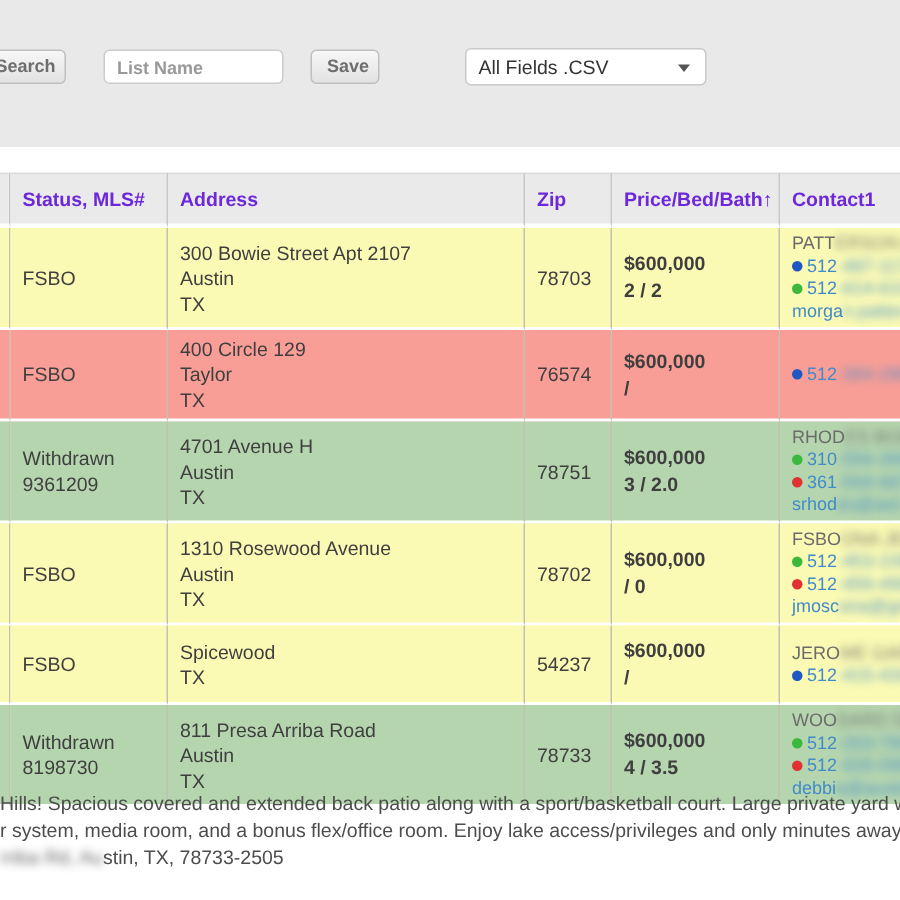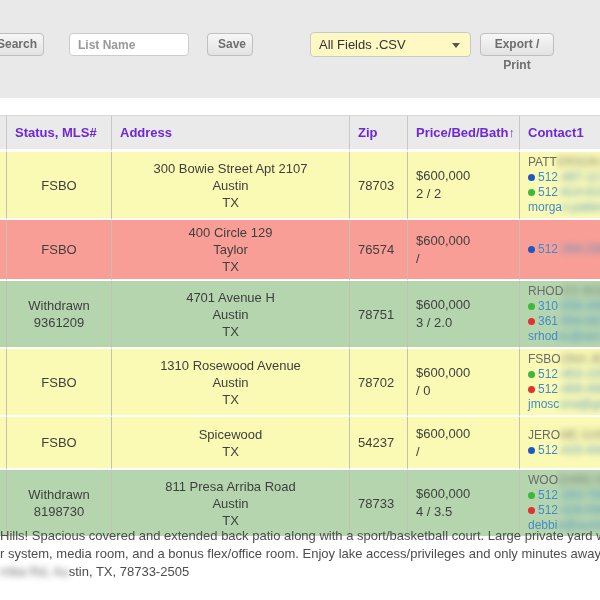--- a/index.html
+++ b/index.html
@@ -23,21 +23,21 @@
   .listname-input {
     position:absolute; top:33px; left:69px; width:120px; height:23px;
     border:1px solid #ccc; border-radius:4px; background:#fff;
     font-size:12px; color:#333; padding:0 8px;
     font-family:"Liberation Sans",sans-serif;
     font-weight:bold;
   }
   .listname-input::placeholder { color:#999; }
   .fields-select {
     position:absolute; top:32px; left:310px; width:161px; height:25px;
-    background:#fef9c3; border:1px solid #c9c9c9; border-radius:4px;
+    background:#ffffff; border:1px solid #c9c9c9; border-radius:4px;
     font-size:13px; color:#333; line-height:23px; padding:0 8px; cursor:pointer;
   }
   .caret {
     position:absolute; right:10px; top:10px; width:0; height:0;
     border-left:4px solid transparent; border-right:4px solid transparent;
     border-top:5px solid #555;
   }
 
   
   .table-wrap { position:absolute; left:0; top:115px; width:600px; overflow:hidden; }
@@ -51,22 +51,22 @@
   td {
     vertical-align:middle; font-size:13px; color:#3f3f3f;
     padding:4px 8px; border-right:1px solid #c2c2b0;
     border-bottom:2px solid #ffffff; overflow:hidden;
   }
   [data-rowcolor="yellow"] td { background:#fafab4; }
   [data-rowcolor="red"]    td { background:#f99e96; }
   [data-rowcolor="green"]  td { background:#b5d5ae; }
   .r0 { height:66px; } .r1 { height:52px; } .r2 { height:65px; }
   .r3 { height:65px; } .r4 { height:53px; } .r5 { height:65px; }
-  .c-address div, .c-status div { line-height:17px;text-align:center; }
-  .c-price div { line-height:18px; }
+  .c-address div, .c-status div { line-height:17px; }
+  .c-price div { line-height:18px;font-weight:bold; }
   .c-contact { padding:3px 8px; }
   .c-contact div { line-height:15px; font-size:12px; white-space:nowrap; }
   .cname { color:#6b6b6b; }
   .plink, .cemail a { color:#428bca; text-decoration:none; cursor:pointer; }
   .dot { display:inline-block; width:7px; height:7px; border-radius:50%; margin-right:3px; vertical-align:middle; }
   [data-dot="blue"]  { background:#1f57c3; }
   [data-dot="green"] { background:#3cb83c; }
   [data-dot="red"]   { background:#e03232; }
   .blur { filter:blur(3px); opacity:.85; }
 
@@ -80,21 +80,20 @@
 <div class="viewport">
 
   <div class="topbar">
     <div class="btn search-btn">Search</div>
     <input class="listname-input" placeholder="List Name" style="">
     <div class="btn save-btn">Save</div>
     <div class="fields-select">
       <span>All Fields .CSV</span>
       <span class="caret"></span>
     </div>
-    <div class="btn export-btn">Export / Print</div>
   </div>
 
   <div class="table-wrap">
     <table class="leads">
       <colgroup>
         <col style="width:7px">
           <col style="width:105px">
           <col style="width:238px">
         <col style="width:58px">
           <col style="width:112px">

